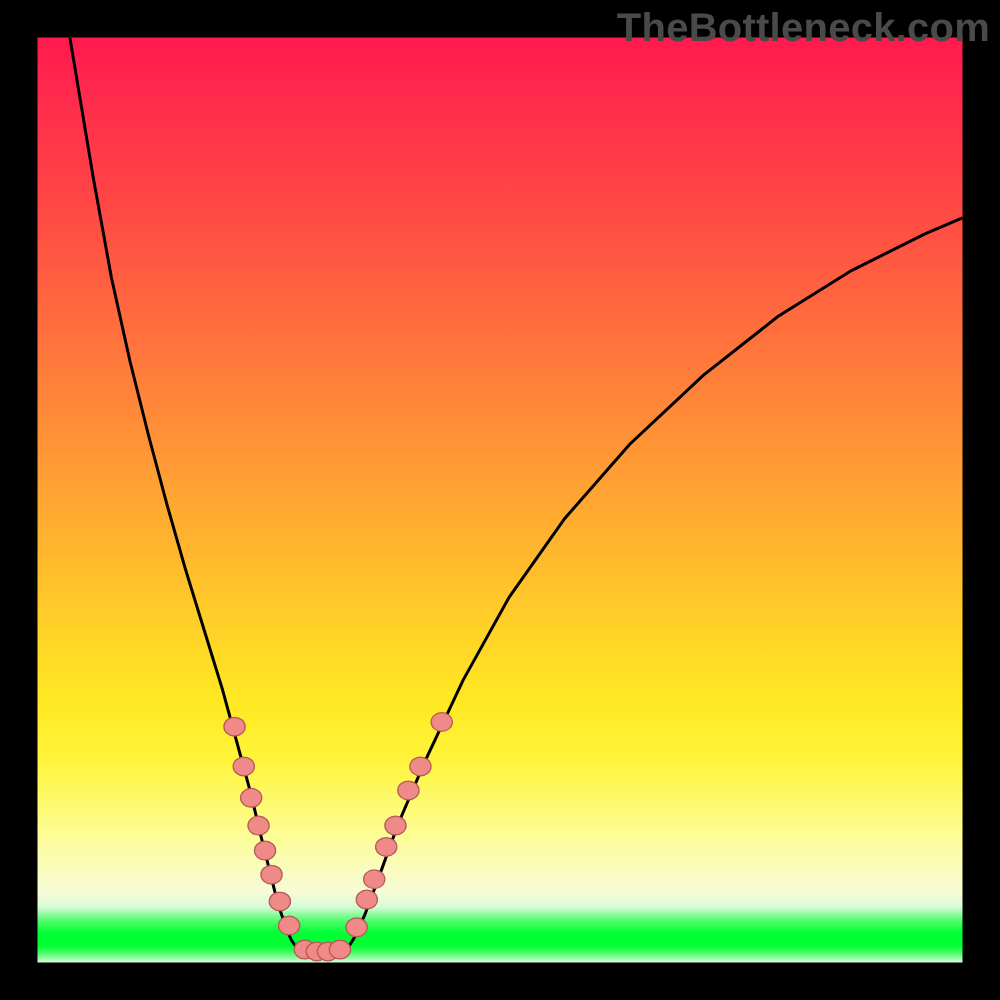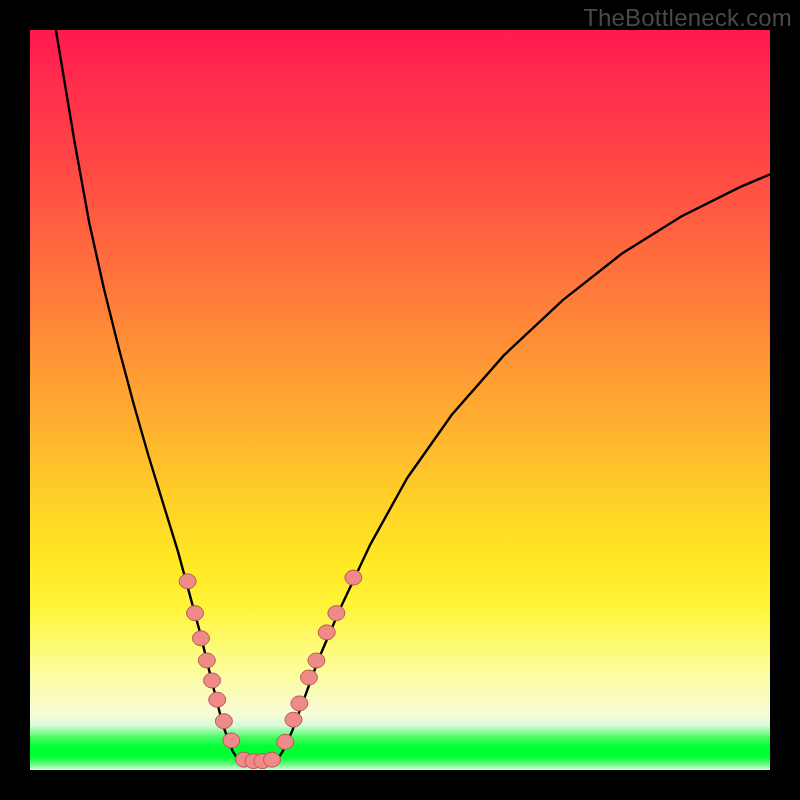--- a/index.html
+++ b/index.html
@@ -53,22 +53,22 @@
     top: 0;
     width: 740px;
     height: 740px;
     overflow: visible;
   }
   .watermark {
     position: absolute;
     top: 4px;
     right: 8px;
     color: #4a4a4a;
-    font-size: 24px;
-    font-weight: 400;
+    font-size: 32px;
+    font-weight: 700;
     letter-spacing: 0.2px;
     user-select: none;
   }
 </style>
 </head>
 <body>
 
 <div class="frame">
   <div class="plot">
     <svg class="curve" viewBox="0 0 740 740">

